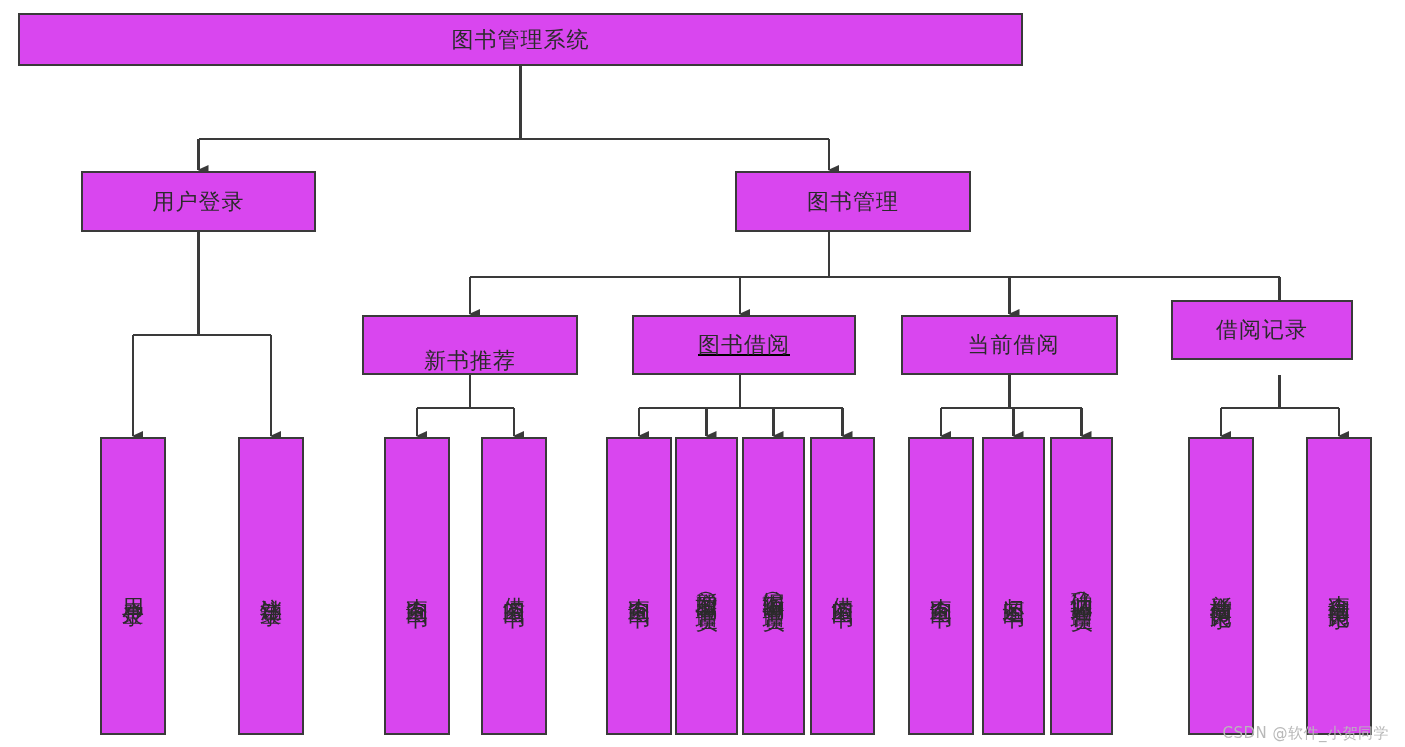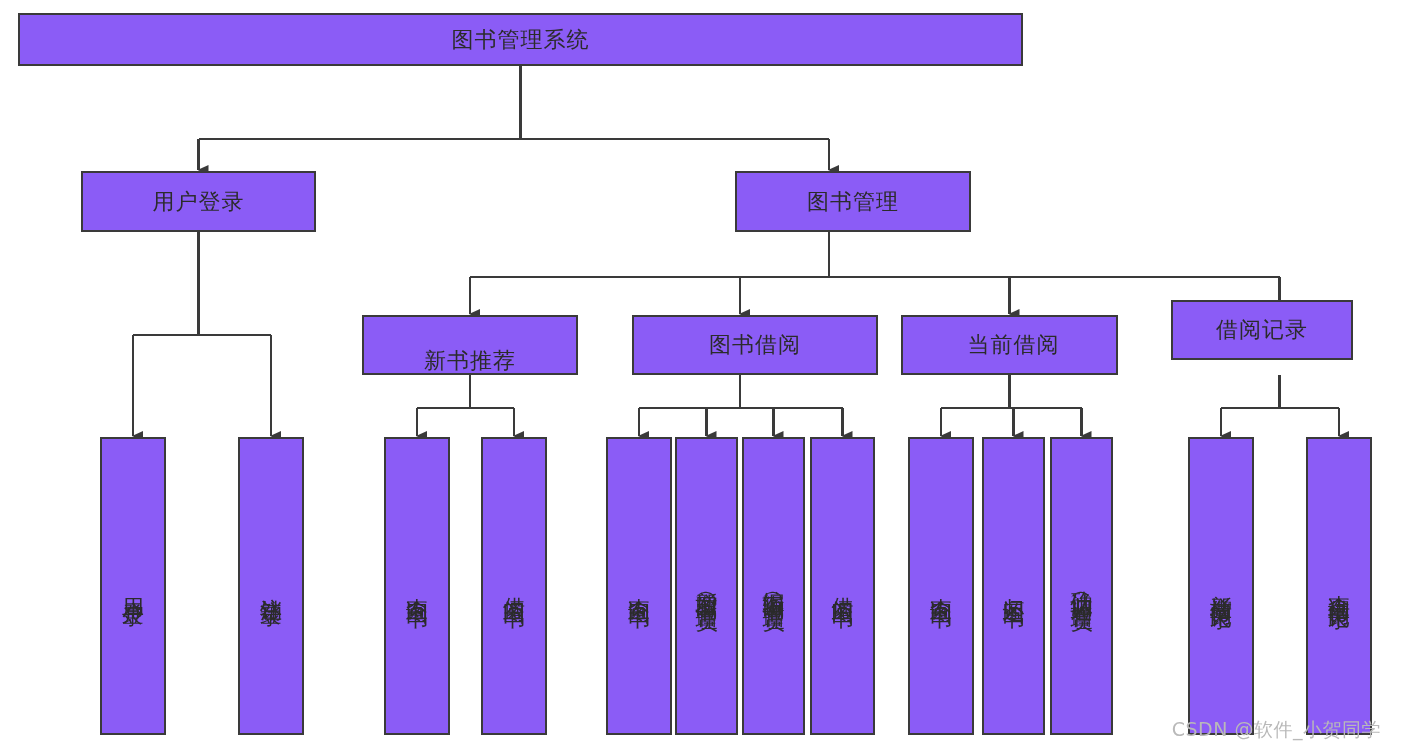--- a/index.html
+++ b/index.html
@@ -1,31 +1,31 @@
 <!DOCTYPE html>
 <html><head>
 <meta charset="utf-8">
 <style>
   html,body{margin:0;padding:0;background:#ffffff;}
   body{width:1405px;height:747px;overflow:hidden;
        font-family:"DejaVu Sans","Liberation Sans",sans-serif;}
   #stage{position:relative;width:1405px;height:747px;background:#fff;}
   svg.edges{position:absolute;left:0;top:0;width:1405px;height:747px;}
-  .node{position:absolute;box-sizing:border-box;background:#8b5cf6;
+  .node{position:absolute;box-sizing:border-box;background:#d946ef;
         border:2px solid #3a3a3a;display:flex;align-items:center;
         justify-content:center;}
   .node .lbl{color:#2b2b2b;line-height:1.06;text-align:center;
              white-space:pre;}
   .node.horiz .lbl{font-size:22px;letter-spacing:1px;}
   .node.root .lbl{font-size:22px;letter-spacing:1px;}
   .node.vert{align-items:center;justify-content:center;}
   .node.vert .lbl{writing-mode:vertical-rl;text-orientation:upright;
                   font-size:22px;letter-spacing:3px;line-height:1;}
-  .watermark{position:absolute;right:24px;bottom:4px;color:#b9b9b9;
-             font-size:19px;letter-spacing:.5px;white-space:nowrap;
+  .watermark{position:absolute;right:16px;bottom:4px;color:#b9b9b9;
+             font-size:15px;letter-spacing:.5px;white-space:nowrap;
              pointer-events:none;}
 </style>
 </head>
 <body>
 
 <div id="stage">
   <svg class="edges" id="edge-layer" viewBox="0 0 1405 747" xmlns="http://www.w3.org/2000/svg">
     <defs>
       <marker id="arrowdown" markerWidth="10" markerHeight="11" refX="5" refY="10" orient="auto" markerUnits="userSpaceOnUse">
         <path d="M0,0 L10,0 L5,11 Z" fill="#3a3a3a"></path>
@@ -73,21 +73,21 @@
       </div>
       <div class="node horiz" style="left: 81px; top: 171px; width: 235px; height: 61px; border-color: rgb(58, 58, 58);">
         <span class="lbl" style="color: rgb(43, 43, 43);">用户登录</span>
       </div>
       <div class="node horiz" style="left: 711px; top: 171px; width: 236px; height: 61px; border-color: rgb(58, 58, 58); margin-left: 24px;">
         <span class="lbl" style="color: rgb(43, 43, 43);">图书管理</span>
       </div>
       <div class="node horiz" style="left: 362px; top: 315px; width: 216px; height: 60px; border-color: rgb(58, 58, 58);">
         <span class="lbl" style="color: rgb(43, 43, 43); margin-top: 31px;">新书推荐</span>
       </div>
-      <div class="node horiz" style="left: 632px; top: 315px; width: 246px; height: 60px; border-color: rgb(58, 58, 58);">
+      <div class="node horiz" style="left: 632px; top: 315px; width: 224px; height: 60px; border-color: rgb(58, 58, 58); text-decoration: underline;">
         <span class="lbl" style="color: rgb(43, 43, 43);">图书借阅</span>
       </div>
       <div class="node horiz" style="left: 901px; top: 315px; width: 217px; height: 60px; border-color: rgb(58, 58, 58);">
         <span class="lbl" style="color: rgb(43, 43, 43); margin-left: 8px;">当前借阅</span>
       </div>
       <div class="node horiz" style="left: 1171px; top: 300px; width: 182px; height: 60px; border-color: rgb(58, 58, 58);">
         <span class="lbl" style="color: rgb(43, 43, 43);">借阅记录</span>
       </div>
       <div class="node vert" style="left: 100px; top: 437px; width: 66px; height: 298px; border-color: rgb(58, 58, 58);">
         <span class="lbl" style="color: rgb(43, 43, 43);">用户登录</span>

